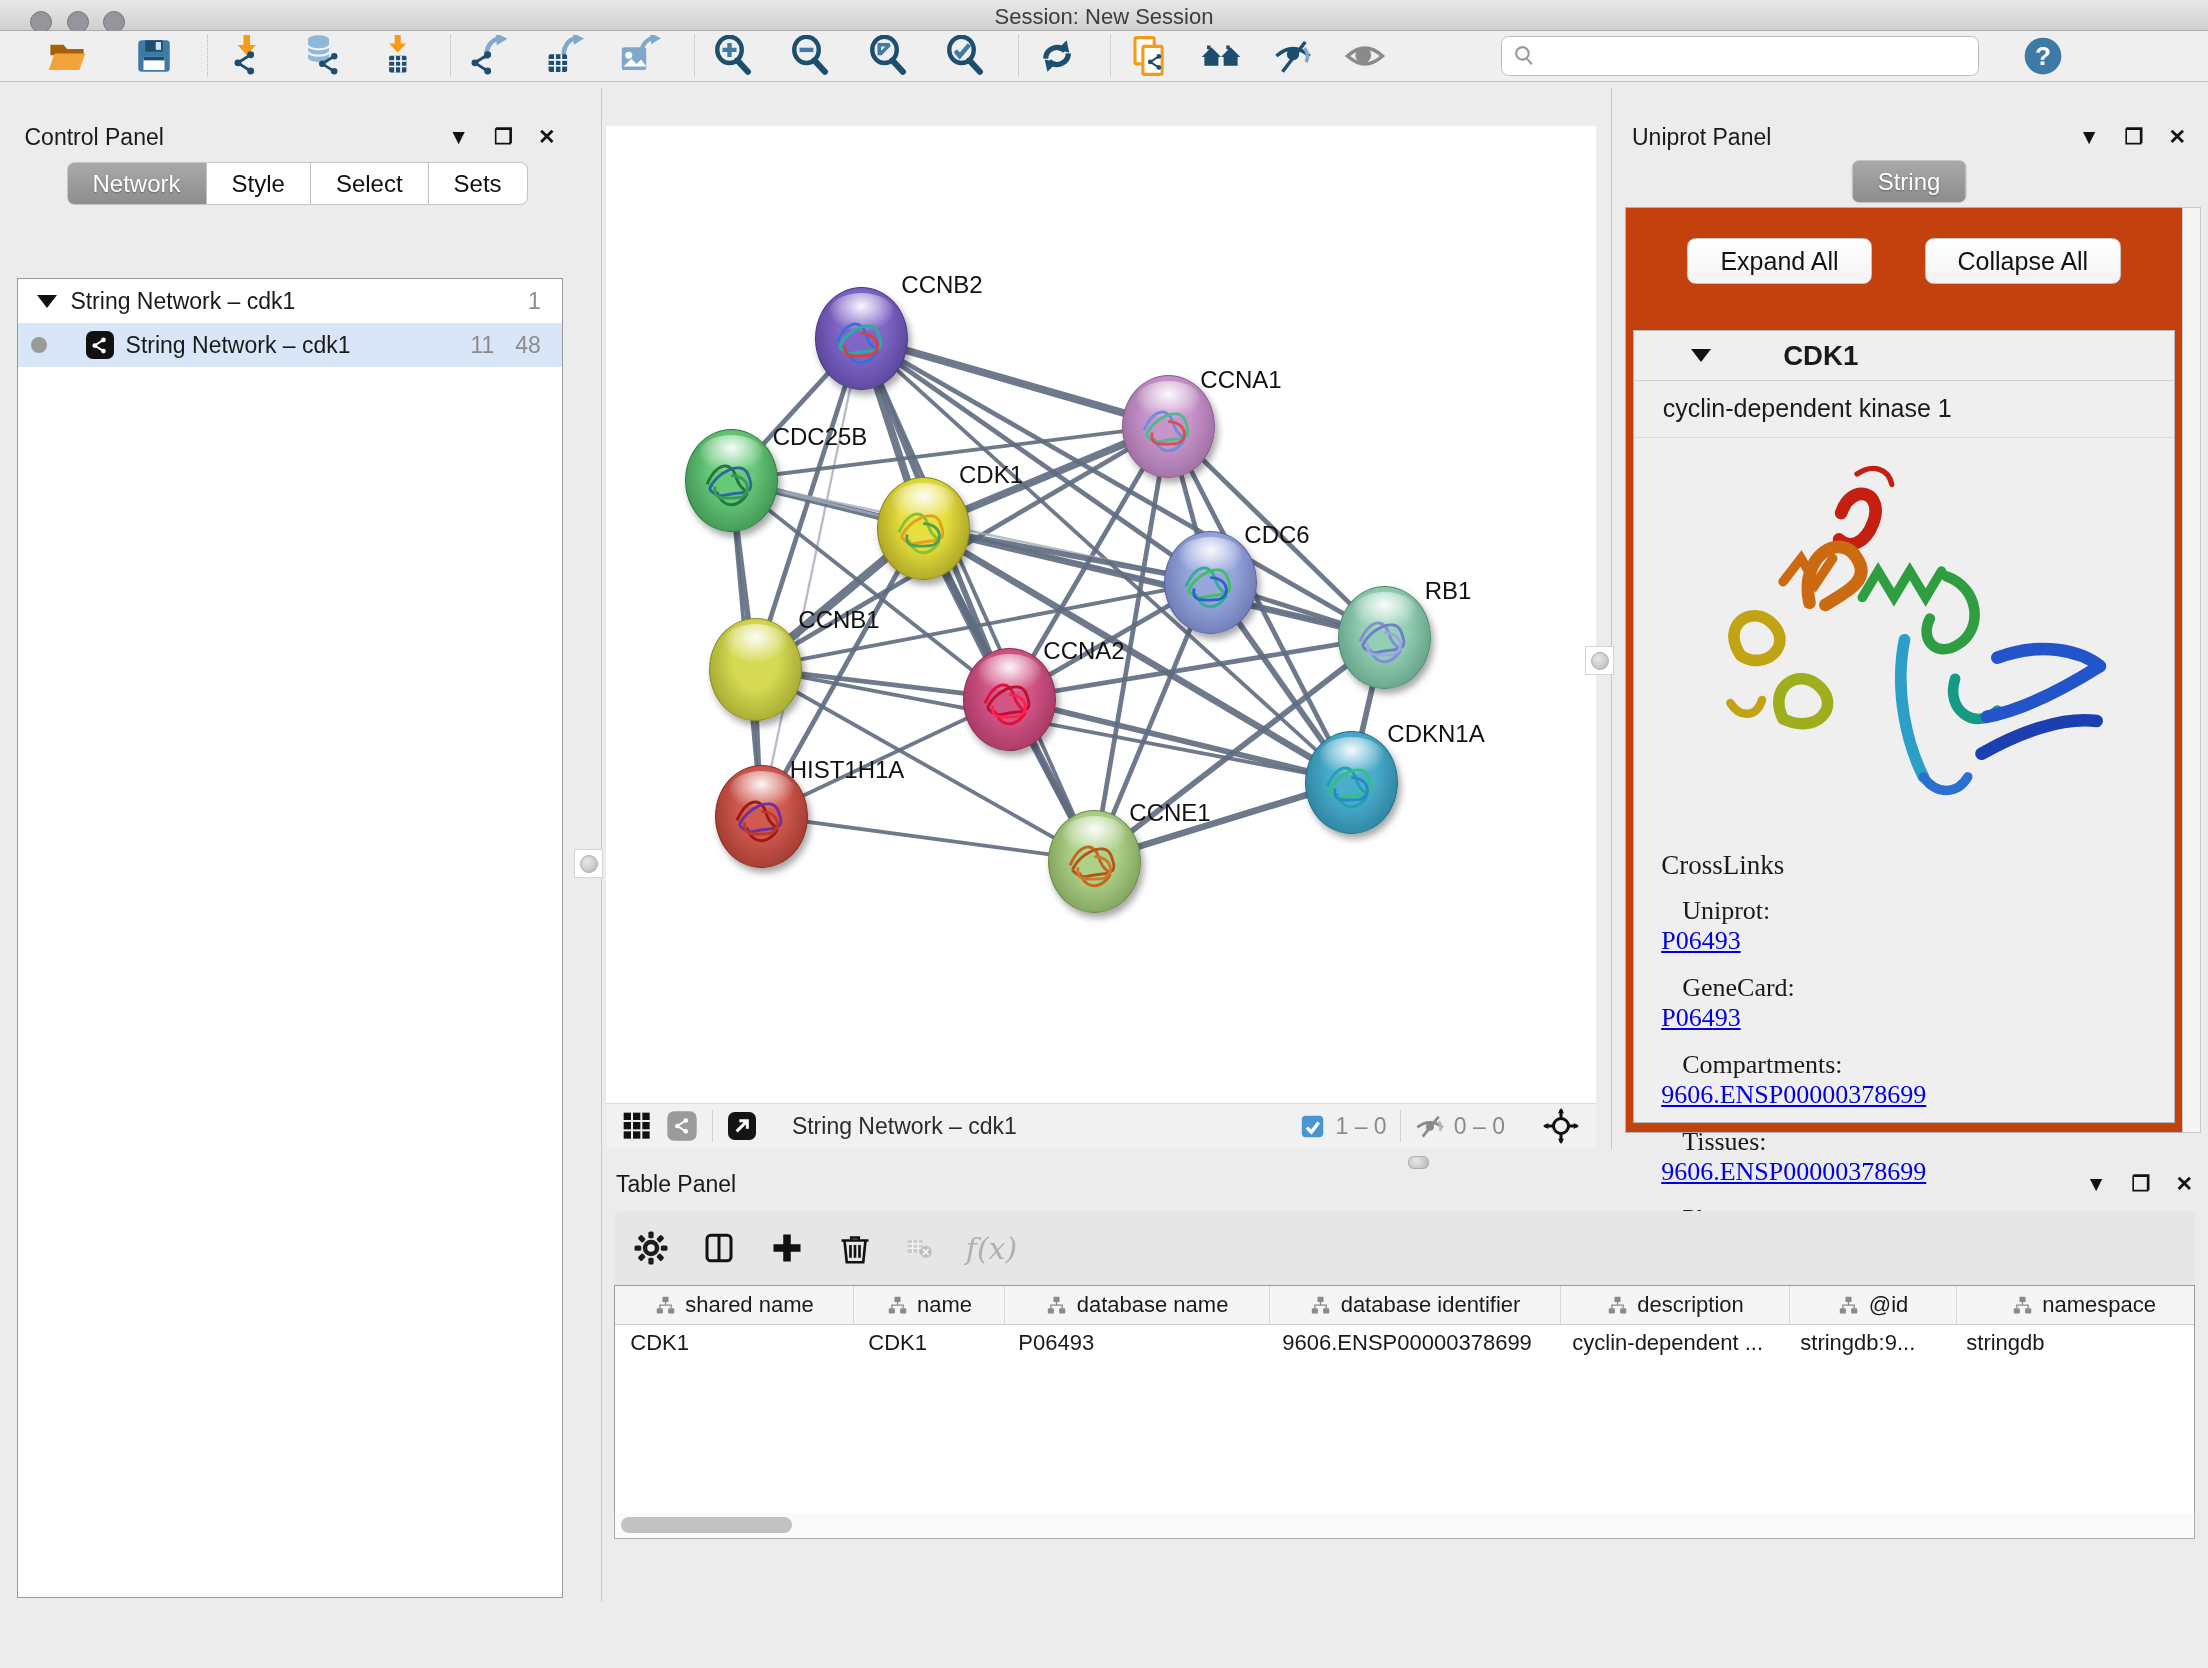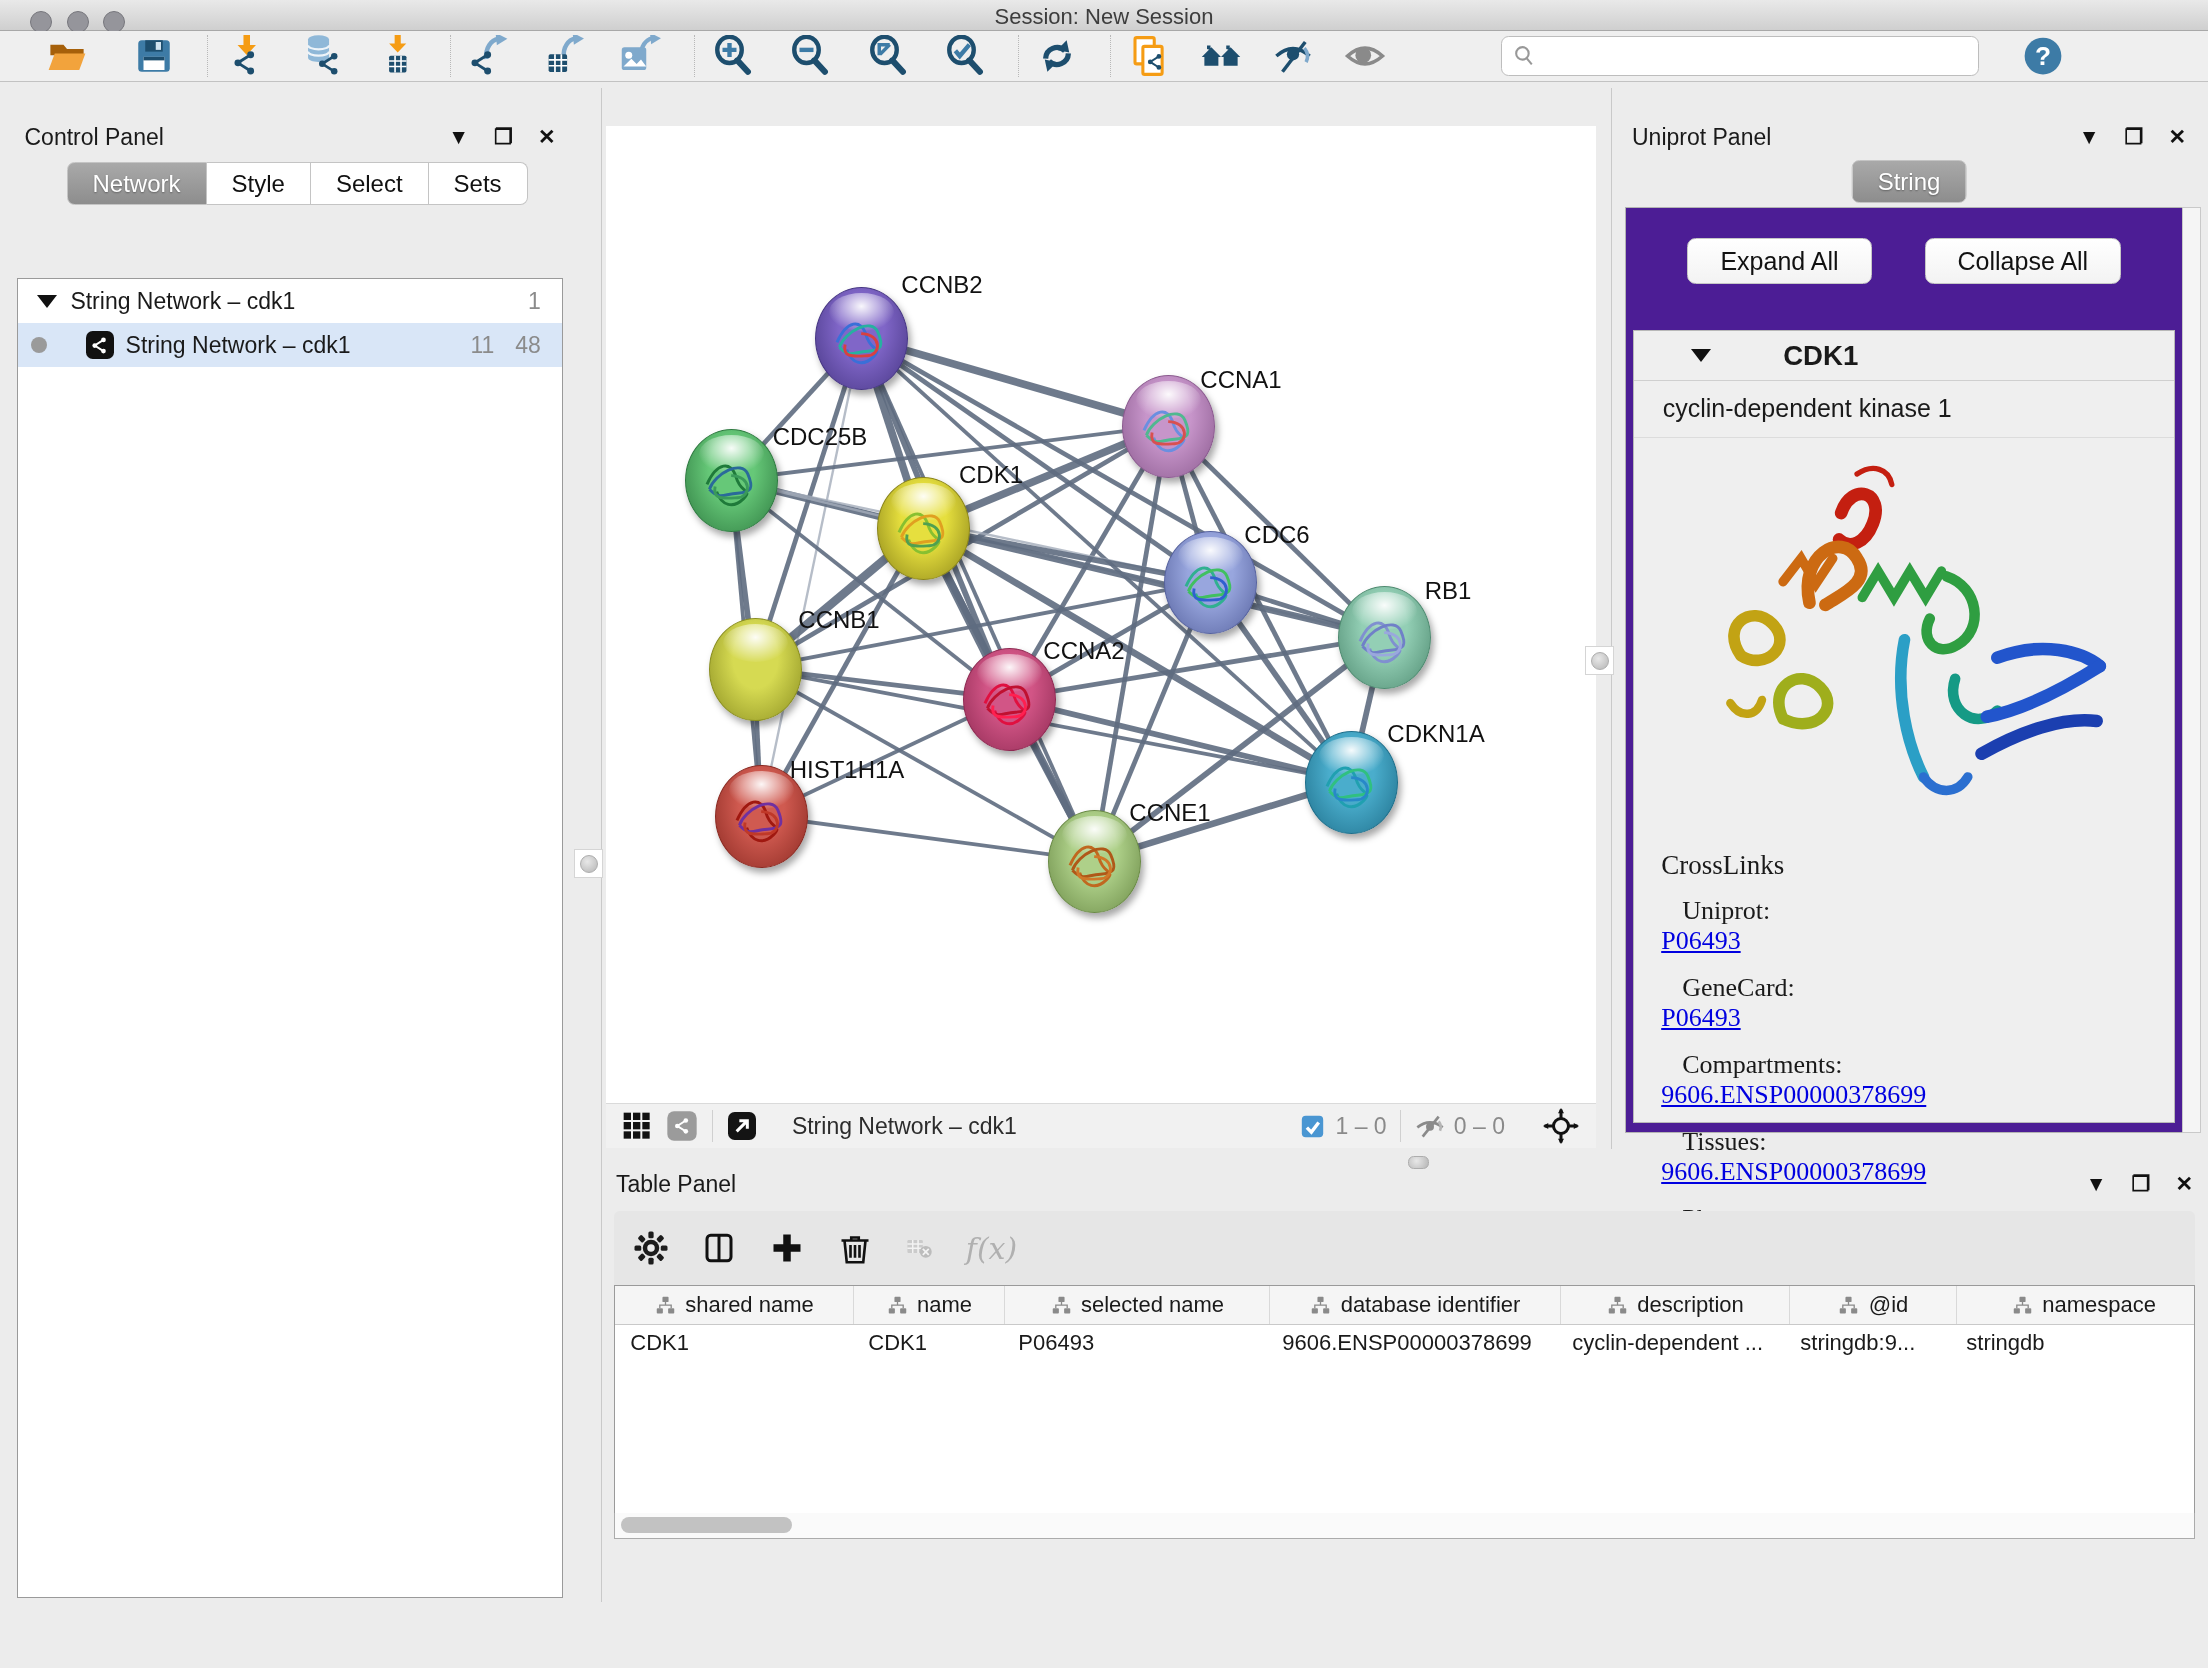--- a/index.html
+++ b/index.html
@@ -60,21 +60,21 @@
   .nf-sep{width:0;height:32px;border-left:1px solid #d0d0d0;margin:0 13.3px;}
   .nf-gray{color:#8a8a8a;}
   .handle-v{position:absolute;width:27px;height:27px;background:#fff;border:1px solid #d5d5d5;
     display:flex;align-items:center;justify-content:center;}
   .handle-dot{width:16px;height:16px;border-radius:50%;background:radial-gradient(circle at 40% 35%,#e8e8e8,#b5b5b5);border:1px solid #adadad;}
   .vline{position:absolute;width:1px;background:#c9c9c9;}
   
   #results-panel{position:absolute;left:1617px;top:118px;width:584px;height:1484px;}
   #rp-tab{position:absolute;left:50%;top:42px;transform:translateX(-50%);}
   #rp-tab .seg-btn{border-radius:7.6px;}
-  #rp-outer{position:absolute;left:7.6px;top:89px;right:17px;height:924px;background:#4c1d95;border:1px solid #b3b3b3;}
+  #rp-outer{position:absolute;left:7.6px;top:89px;right:17px;height:924px;background:#c2410c;border:1px solid #b3b3b3;}
   #rp-buttons{display:flex;justify-content:center;gap:53px;margin-top:30px;}
   .rp-btn{font-size:25px;background:linear-gradient(#fff,#f3f3f3);border:1px solid #c6c6c6;
     border-radius:8.6px;padding:7.6px 32px;color:#111;}
   #rp-inner{position:absolute;left:7.6px;top:122px;right:7.6px;bottom:9.5px;background:#efefef;border:1px solid #b8b8b8;}
   #rp-gene-row{display:flex;align-items:center;height:49px;border-bottom:1.9px solid #cfcfcf;}
   #rp-gene-row .tri{margin-left:57px;}
   #rp-gene{font-size:27.6px;font-weight:bold;margin-left:72px;}
   #rp-desc{font-size:25px;padding:13.3px 0 13.3px 28.5px;border-bottom:1px solid #dcdcdc;}
   #protein-img{display:block;margin:17px auto 0 auto;}
   #crosslinks{padding:15px 0 0 27px;font-family:"Liberation Serif",serif;}
@@ -785,21 +785,21 @@
           <div class="th" style="width: 150px;">
             <svg viewBox="0 0 22 22" width="21" height="21">
               <use href="#s-treecol"></use>
             </svg>
             <span>name</span>
           </div>
           <div class="th" style="width: 264px;">
             <svg viewBox="0 0 22 22" width="21" height="21">
               <use href="#s-treecol"></use>
             </svg>
-            <span>selected name</span>
+            <span>database name</span>
           </div>
           <div class="th" style="width: 290px;">
             <svg viewBox="0 0 22 22" width="21" height="21">
               <use href="#s-treecol"></use>
             </svg>
             <span>database identifier</span>
           </div>
           <div class="th" style="width: 228px;">
             <svg viewBox="0 0 22 22" width="21" height="21">
               <use href="#s-treecol"></use>

